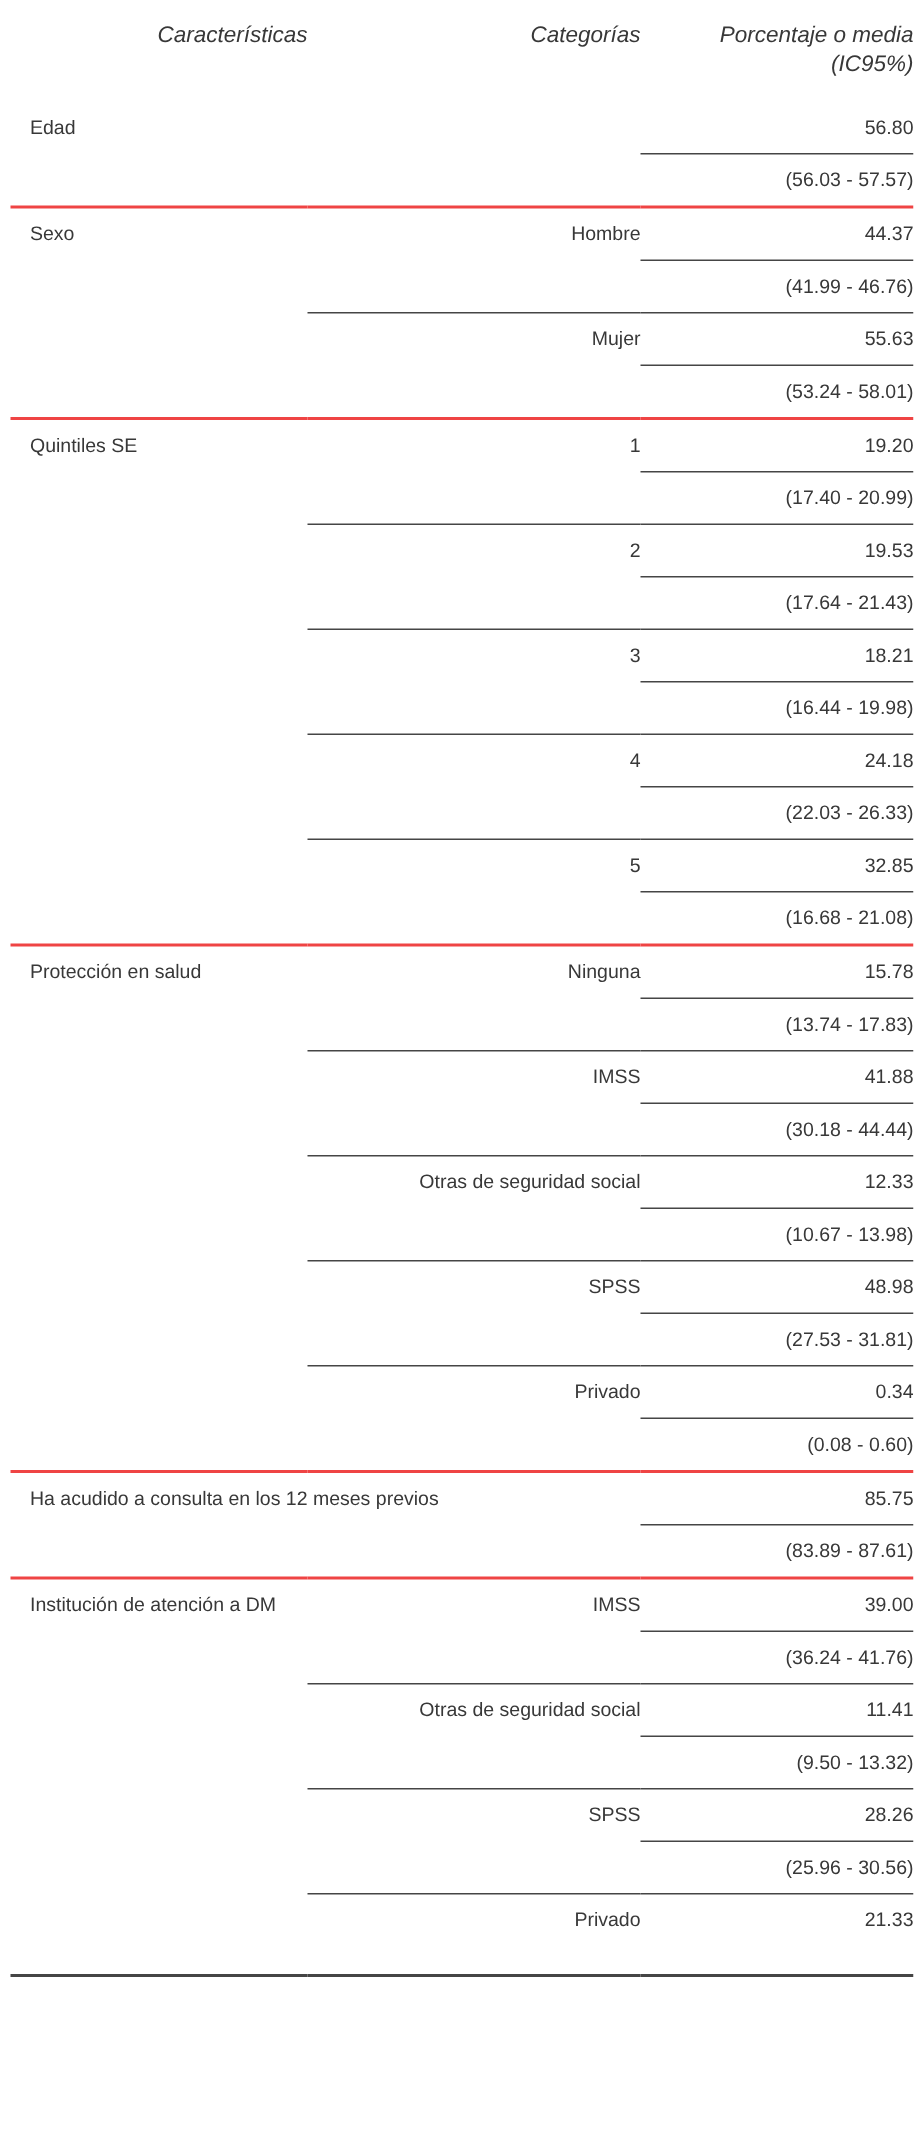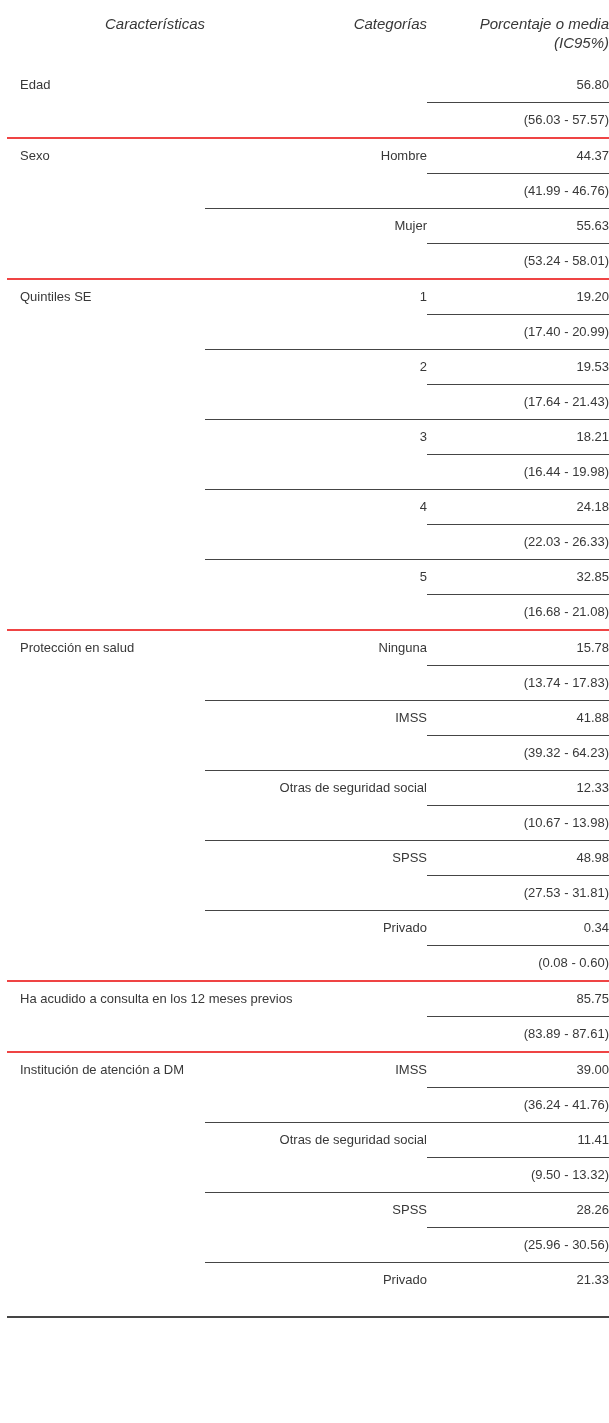--- a/index.html
+++ b/index.html
@@ -145,21 +145,21 @@
           <td class="value-cell">15.78</td>
         </tr>
         <tr>
           <td class="ci-cell">(13.74 - 17.83)</td>
         </tr>
         <tr class="block-start">
           <td class="category-cell" rowspan="2">IMSS</td>
           <td class="value-cell">41.88</td>
         </tr>
         <tr>
-          <td class="ci-cell">(39.32 - 64.23)</td>
+          <td class="ci-cell">(30.18 - 44.44)</td>
         </tr>
         <tr class="block-start">
           <td class="category-cell" rowspan="2">Otras de seguridad social</td>
           <td class="value-cell">12.33</td>
         </tr>
         <tr>
           <td class="ci-cell">(10.67 - 13.98)</td>
         </tr>
         <tr class="block-start">
           <td class="category-cell" rowspan="2">SPSS</td>

